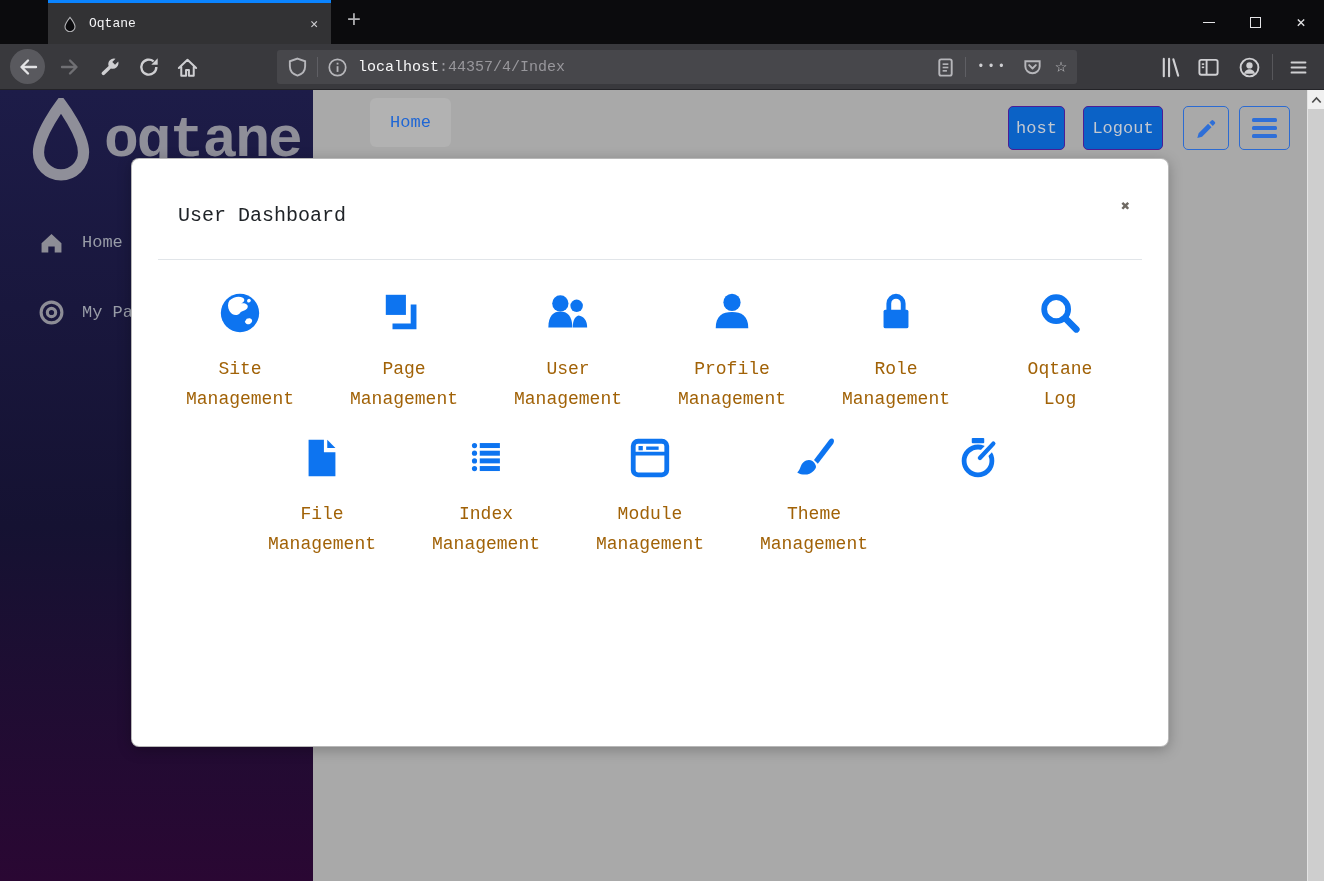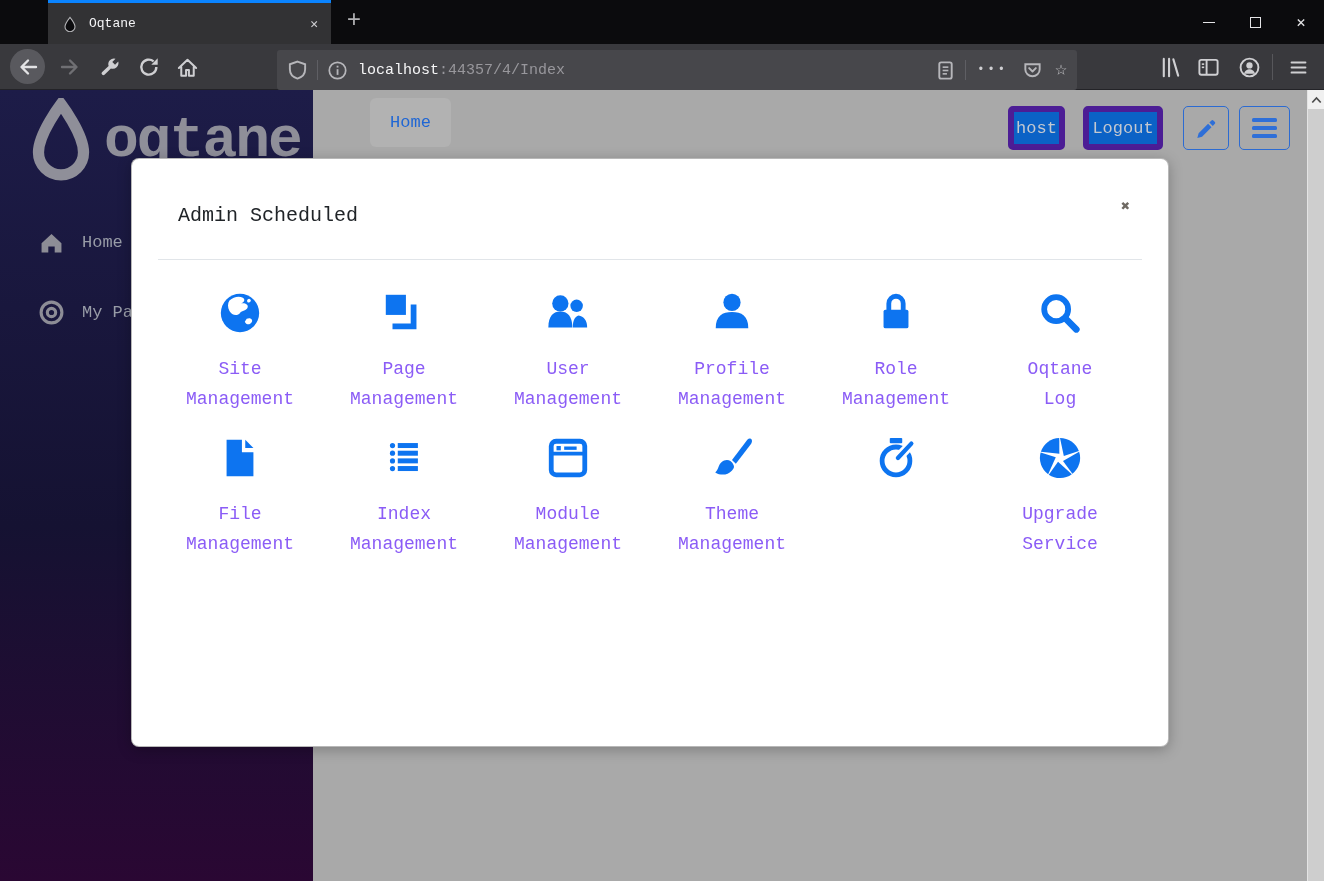--- a/index.html
+++ b/index.html
@@ -24,21 +24,21 @@
 
   #toolbar { position:absolute; left:0; top:44px; width:1324px; height:46px; background:#39393d;
              border-bottom:1px solid #232327; }
   .tbtn { position:absolute; display:flex; align-items:center; justify-content:center; }
   #backbtn { left:10px; top:5px; width:35px; height:35px; border-radius:50%; background:#59595e; }
   #fwdbtn { left:58px; top:11px; width:24px; height:24px; }
   #wrenchbtn { left:98px; top:11px; width:24px; height:24px; }
   #reloadbtn { left:137px; top:11px; width:24px; height:24px; }
   #homebtn { left:175px; top:11px; width:24px; height:24px; }
 
-  #urlbar { position:absolute; left:277px; top:6px; width:800px; height:40px; background:#47474b;
+  #urlbar { position:absolute; left:277px; top:6px; width:800px; height:34px; background:#47474b;
             border-radius:3px; display:flex; align-items:center; padding:0 10px; }
   .url-sep { width:1px; height:20px; background:#5f5f64; margin:0 9px; flex:0 0 auto; }
   #urltext { margin-left:10px; font-size:15px; white-space:nowrap; flex:1 1 auto; overflow:hidden; }
   #urltext .host { color:#f6f6f7; }
   #urltext .path { color:#98979c; }
   .url-action { display:flex; align-items:center; justify-content:center; flex:0 0 auto; }
   #dots { color:#cfcfd2; font-size:12px; letter-spacing:3px; margin:0 4px 0 2px; }
   #star { color:#c6c6c9; font-size:20px; margin-left:12px; line-height:1; }
 
   .right-icon { position:absolute; top:11px; width:24px; height:24px;
@@ -57,42 +57,42 @@
   .side-item .side-label { font-size:17px; color:#989ca7; }
   #side-item-home { top:139px; }
   #side-item-mypage { top:209px; }
 
   #content { position:absolute; left:313px; top:0; width:994px; height:791px; }
   #nav-home { position:absolute; left:57px; top:8px; width:81px; height:49px; background:#b2b2b2;
               border-radius:6px; color:#1f66d4; font-size:17px; display:flex; align-items:center;
               justify-content:center; }
   .top-btn { position:absolute; top:16px; height:44px; border-radius:5px; font-size:17px;
              display:flex; align-items:center; justify-content:center; }
-  .btn-solid { background:#0b62c6; color:#c3c8d0; border:6px solid #4c1d95; }
+  .btn-solid { background:#0b62c6; color:#c3c8d0; border:1px solid #4c1d95; }
   .btn-outline { background:transparent; border:1px solid #2c6bd2; }
   #btn-host { left:695px; width:57px; }
   #btn-logout { left:770px; width:80px; }
   #btn-edit { left:870px; width:46px; }
   #btn-burger { left:926px; width:51px; flex-direction:column; gap:4.5px; }
   .blue-bar { width:25px; height:3.6px; background:#2e6fd8; border-radius:1.5px; }
 
   
   #modal { position:absolute; left:131px; top:68px; width:1038px; height:589px; background:#fff;
            border:1px solid rgba(0,0,0,.28); border-radius:8px; z-index:5;
            box-shadow:0 3px 14px rgba(0,0,0,.25); }
   #modal-header { padding:42px 46px 0; position:relative; }
   #modal-title { font-size:20px; color:#202428; font-weight:400; line-height:30px; }
   #modal-close { position:absolute; right:38px; top:38px; font-size:15px; font-weight:bold;
                  color:#6f6a63; cursor:pointer; }
   #modal-hr { border:none; border-top:1px solid #e1e5e9; margin:28px 26px 0; }
   #modal-body { width:990px; margin:0 auto; padding-top:30px; display:flex; flex-wrap:wrap;
                 justify-content:center; }
   .tile { width:164px; margin-bottom:21px; text-align:center; cursor:pointer; }
   .tile svg { width:46px; height:46px; }
-  .tile-label { margin-top:13px; font-size:18px; line-height:30px; color:#8b5cf6;
+  .tile-label { margin-top:13px; font-size:18px; line-height:30px; color:#a16207;
                 white-space:pre-line; }
 
   
   #scrollbar { position:absolute; right:0; top:0; width:17px; height:791px; background:#cecece;
                border-left:1px solid #e4e4e4; z-index:6; }
   #scroll-up { width:17px; height:19px; background:#f0f0f0; display:flex; align-items:center;
                justify-content:center; }
 </style>
 </head>
 <body>
@@ -256,21 +256,21 @@
       </div>
       <div class="top-btn btn-outline" id="btn-burger">
         <span class="blue-bar"></span>
         <span class="blue-bar"></span>
         <span class="blue-bar"></span>
       </div>
     </div>
 
     <div id="modal">
       <div id="modal-header">
-        <div id="modal-title">Admin Scheduled</div>
+        <div id="modal-title">User Dashboard</div>
         <div id="modal-close">✖</div>
       </div>
       <hr id="modal-hr">
       <div id="modal-body">
 
         <div class="tile">
           <svg viewBox="0 0 48 48">
             <circle cx="24" cy="24" r="20" fill="#0d74f0"></circle>
             <path d="M13 11 c4 -4 10 -5 14 -3 c3 2 1 5 -2 6 c4 -1 8 1 7 4 c-1 4 -6 3 -8 6 c-3 4 -9 2 -11 -2 c-2 -4 -2 -8 0 -11 z" fill="#fff"></path>
             <path d="M31 30 c4 -2 7 1 5 4 c-2 3 -6 2 -7 -1 z" fill="#fff"></path>
@@ -376,33 +376,20 @@
 
         <div class="tile">
           <svg viewBox="0 0 48 48">
             <circle cx="24" cy="27" r="14.5" fill="none" stroke="#0d74f0" stroke-width="5"></circle>
             <line x1="27" y1="23" x2="41" y2="8" stroke="#fff" stroke-width="10"></line>
             <line x1="26" y1="24" x2="40" y2="9" stroke="#0d74f0" stroke-width="4.5" stroke-linecap="round"></line>
             <rect x="17.5" y="3" width="13" height="5.5" rx="1" fill="#0d74f0"></rect>
           </svg>
         </div>
 
-        <div class="tile">
-          <svg viewBox="0 0 48 48">
-            <g fill="#0d74f0">
-              <path d="M24 3 A21 21 0 0 1 43.7 16.8 L28 22 Z"></path>
-              <path d="M24 3 A21 21 0 0 1 43.7 16.8 L28 22 Z" transform="rotate(72 24 24)"></path>
-              <path d="M24 3 A21 21 0 0 1 43.7 16.8 L28 22 Z" transform="rotate(144 24 24)"></path>
-              <path d="M24 3 A21 21 0 0 1 43.7 16.8 L28 22 Z" transform="rotate(216 24 24)"></path>
-              <path d="M24 3 A21 21 0 0 1 43.7 16.8 L28 22 Z" transform="rotate(288 24 24)"></path>
-            </g>
-          </svg>
-          <div class="tile-label">Upgrade
-Service</div>
-        </div>
 
       </div>
     </div>
 
     <div id="scrollbar">
       <div id="scroll-up">
         <svg width="11" height="8" viewBox="0 0 13 9">
           <path d="M1.5 7.5 l5 -5.5 5 5.5" stroke="#4c4c4c" stroke-width="2" fill="none"></path>
         </svg>
       </div>

